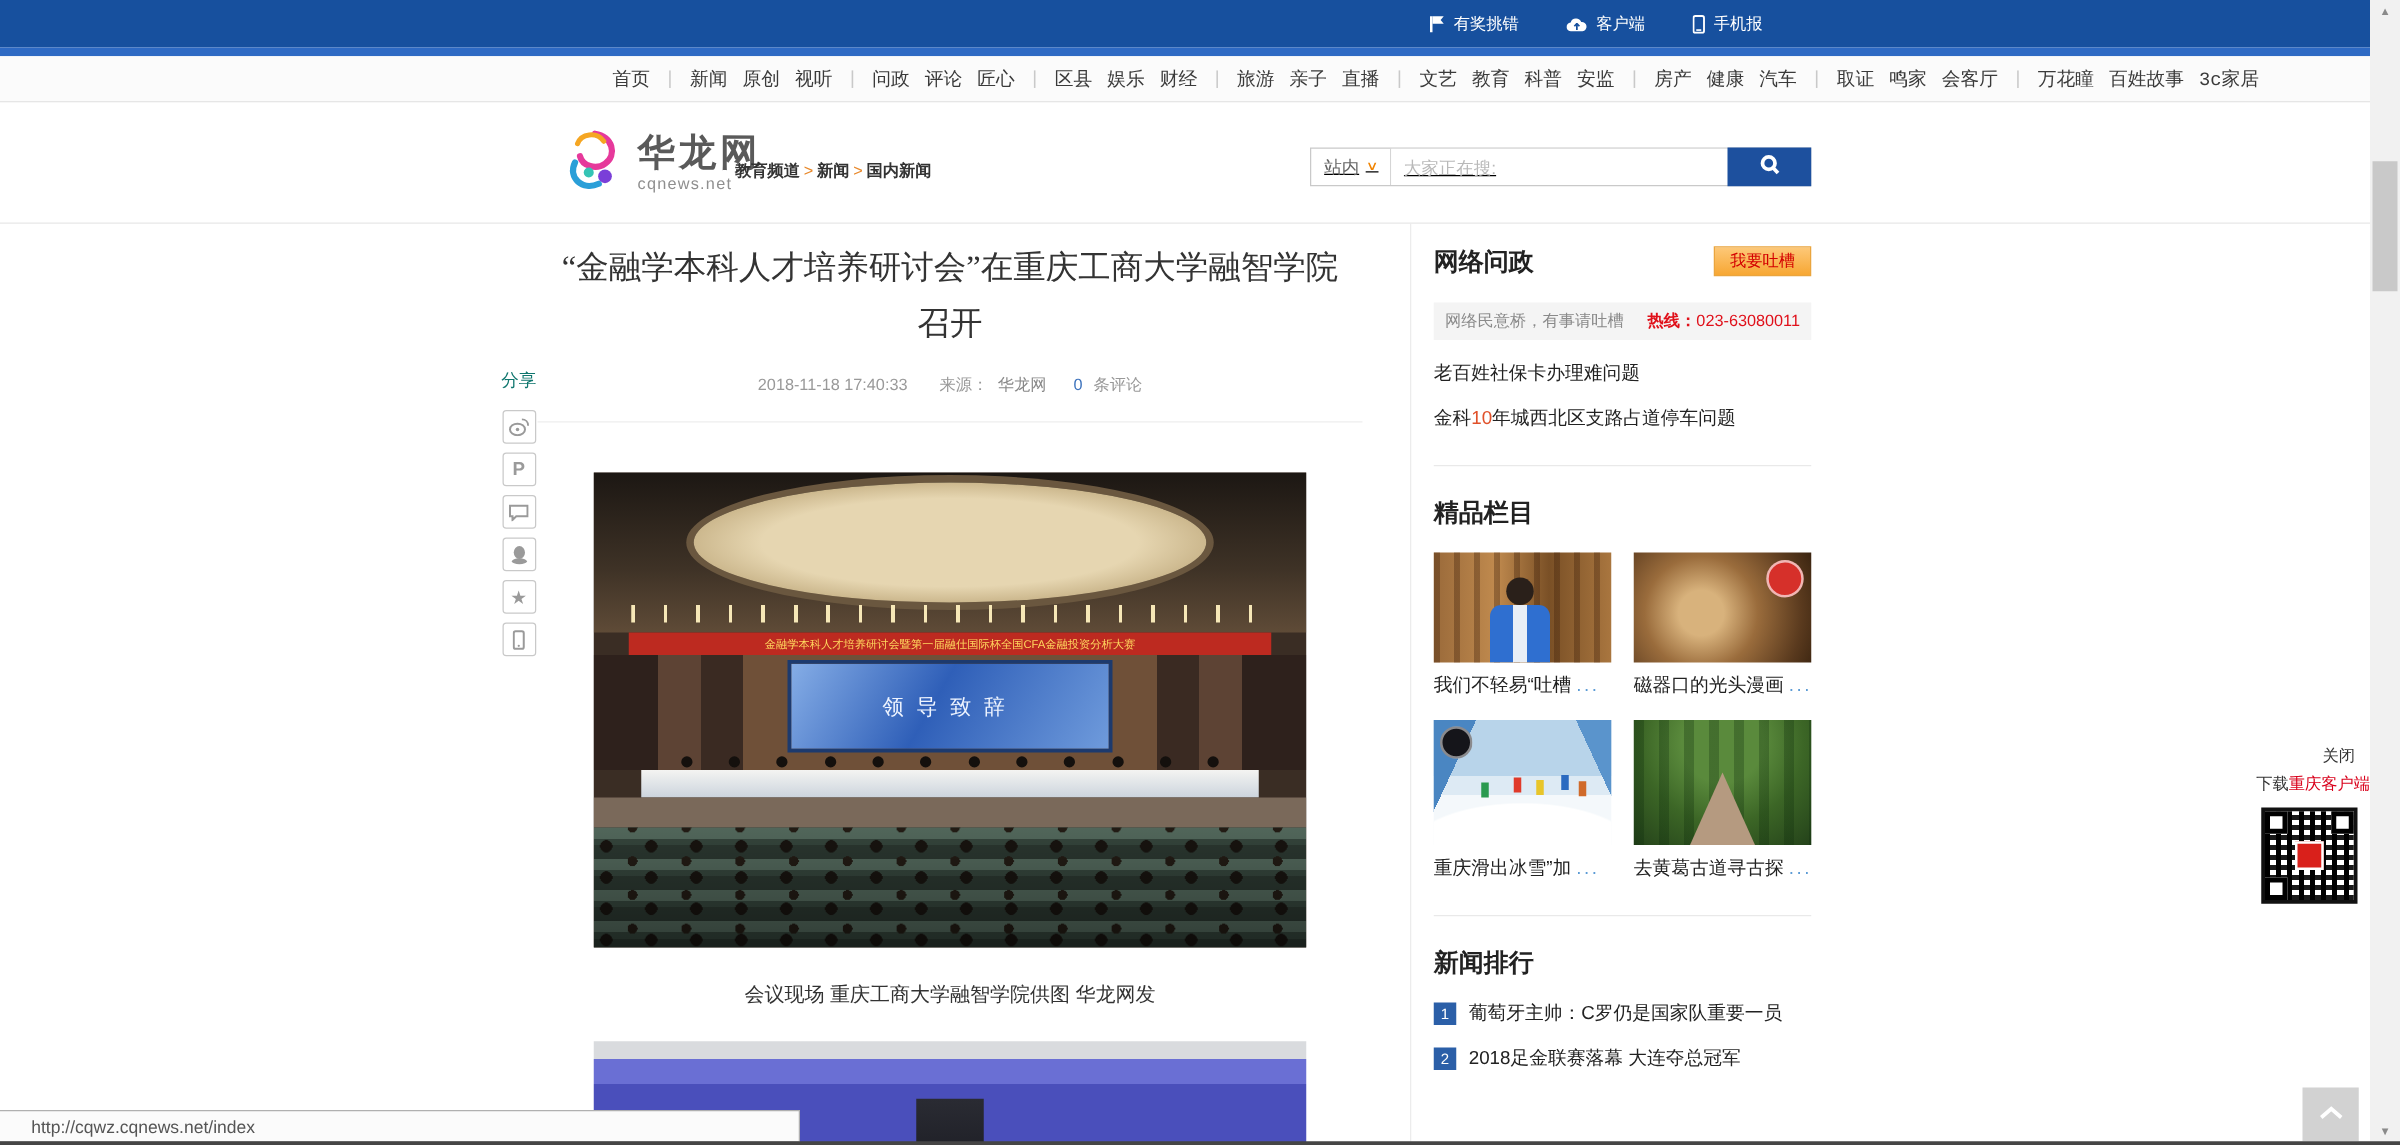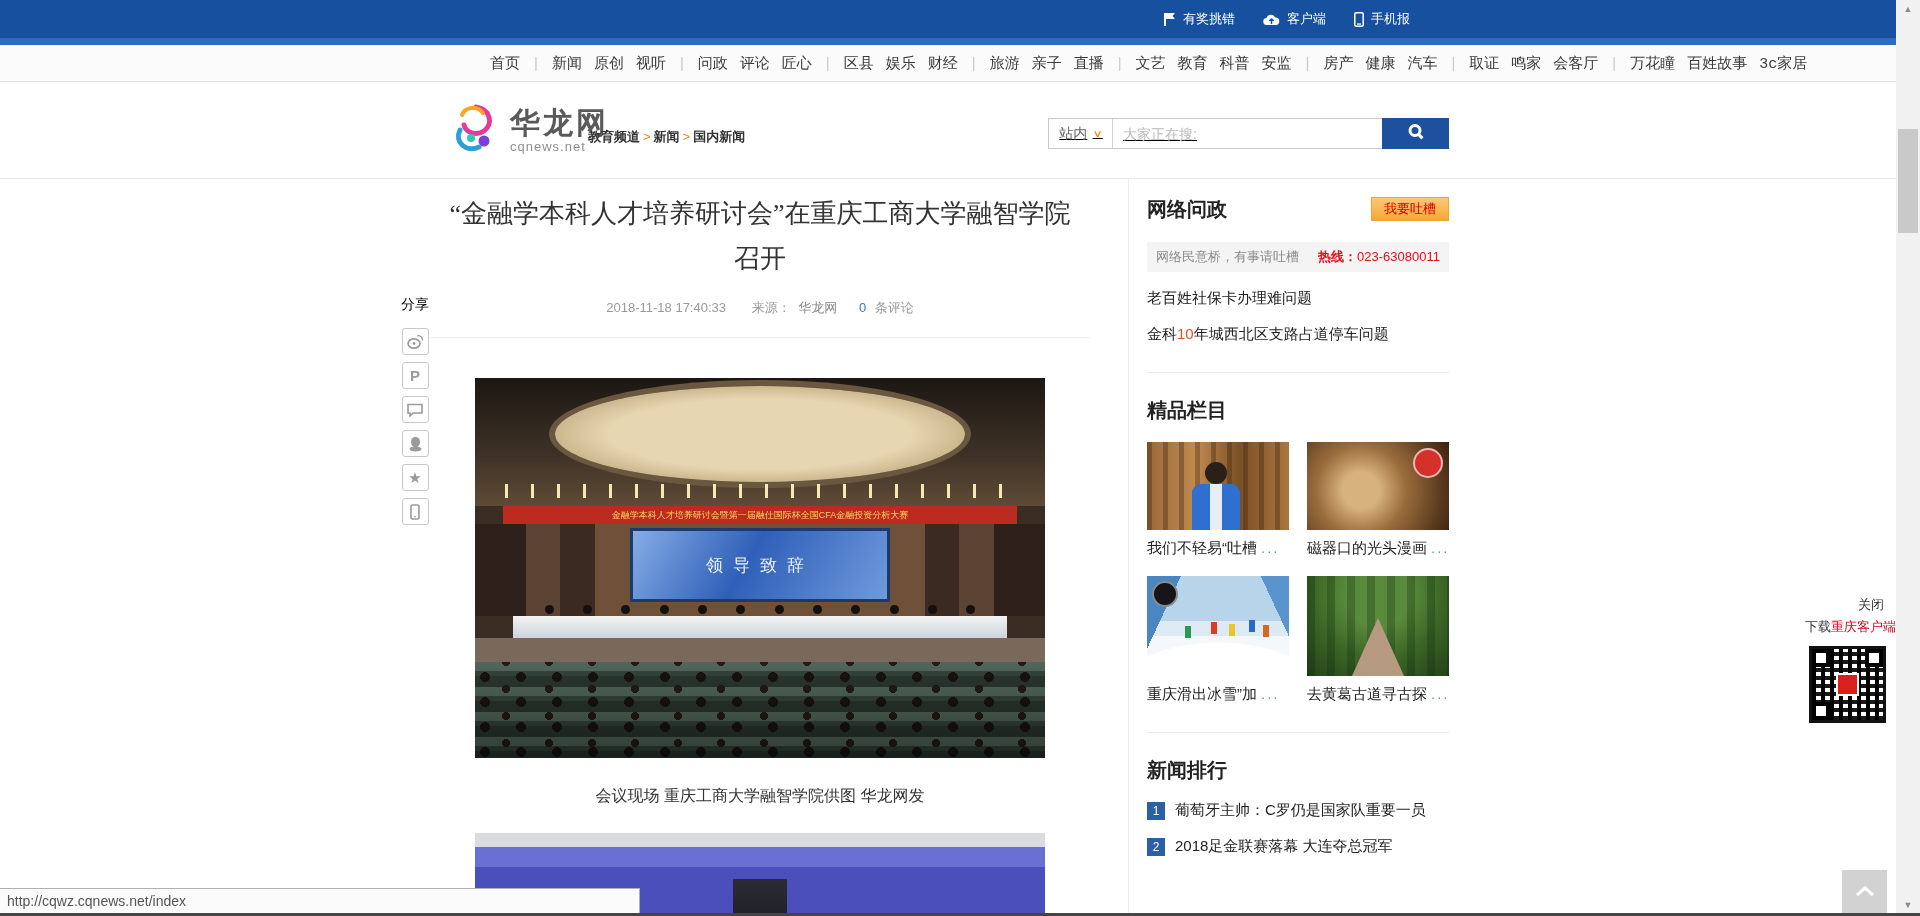--- a/index.html
+++ b/index.html
@@ -5,21 +5,21 @@
   * { box-sizing: border-box; }
   html,body { margin:0; padding:0; }
   body {
     width:1920px; height:916px; position:relative; overflow:hidden;
     background:#fff; font-family:"Liberation Sans","DejaVu Sans",sans-serif;
   }
   a { text-decoration:none; color:inherit; cursor:pointer; }
 
   
   .topbar { position:absolute; left:0; top:0; width:1896px; height:38px; background:#17509e; }
-  .topbar-links { position:absolute; right:486px; top:0; height:38px; display:flex; align-items:center; gap:28px; }
+  .topbar-links { position:absolute; right:486px; top:0; height:38px; display:flex; align-items:center; gap:38px; }
   .toplink { color:#fff; font-size:13px; display:flex; align-items:center; gap:7px; }
   .toplink svg { display:block; }
   .strip { position:absolute; left:0; top:38px; width:1896px; height:7px; background:#2e6ac4; }
 
   
   .navbar { position:absolute; left:0; top:45px; width:1896px; height:37px; background:#fbfbfb; border-bottom:1px solid #e0e0e0; }
   .nav-inner { position:absolute; left:484px; top:0; height:36px; display:flex; align-items:center; font-size:15px; color:#3a3a3a; }
   .nav-group { display:flex; }
   .nav-group .nav-item { margin:0 6px; white-space:nowrap;font-family:Liberation Mono, monospace; }
   .nav-group + .nav-group::before { content:"|"; color:#c9c9c9; margin:0 8px; }
@@ -75,21 +75,21 @@
       radial-gradient(circle 4px at 22px 16px,#221b14 98%,transparent) 9px 11px/43px 27px repeat,
       repeating-linear-gradient(180deg,#51665a 0 9px,#34443b 9px 14px,#2a362f 14px 25px); }
   .caption { margin-top:28px; font-size:16px; color:#333; }
 
   .photo2 { margin:26px auto 0; width:570px; height:130px; position:relative; overflow:hidden;
     background:linear-gradient(#d9dbde 0 14px,#6a6fd4 14px 34px,#4a4fbb 34px 75%,#383d9e); }
   .p2-podium { position:absolute; top:46px; left:258px; width:54px; height:80px; background:linear-gradient(#2a2b33,#16171d); }
 
   
   .share { position:absolute; left:399px; top:296px; width:32px; text-align:center; }
-  .share-label { font-size:14px; color:#000000; margin-bottom:14px; }
+  .share-label { font-size:14px; color:#0f766e; margin-bottom:14px; }
   .share-icon { width:27px; height:27px; border:1px solid #c9c9c9; background:#fff; border-radius:3px;
     margin:0 auto 7px; display:flex; align-items:center; justify-content:center; color:#9a9a9a;
     font-size:15px; cursor:pointer; }
 
   
   .sidebar { position:absolute; left:1147px; top:196px; width:302px; }
   .sb-title { font-size:20px; font-weight:bold; color:#222; }
   .wz-head { position:relative; height:28px; }
   .tucao-btn { position:absolute; right:0; top:1px; background:linear-gradient(#fdc878,#f7a733);
     border:1px solid #eaa53e; color:#d40000; font-size:13px; padding:2px 12px; cursor:pointer; }
@@ -150,21 +150,21 @@
     display:flex; align-items:center; justify-content:center; cursor:pointer; }
 
   
   .scrollbar { position:absolute; left:1896px; top:0; width:24px; height:916px; background:#f1f1f1; }
   .scroll-arrow { position:absolute; left:0; width:24px; text-align:center; font-size:9px; color:#8a8a8a; }
   .scroll-up { top:4px; } .scroll-down { bottom:6px; }
   .scroll-thumb { position:absolute; left:2px; top:129px; width:20px; height:104px; background:#c9c9c9; cursor:pointer; }
 
   
   .statusbar { position:absolute; left:0; top:888px; width:640px; height:26px; background:#fbfbfb;
-    border:1px solid #b0b0b0; border-left:none; display:flex; align-items:center; padding-left:7px;
+    border:1px solid #b0b0b0; border-left:none; display:flex; align-items:center; padding-left:25px;
     font-size:14px; color:#555; }
   .bottomline { position:absolute; left:0; top:913px; width:1920px; height:3px; background:#454545; }
 </style>
 </head>
 <body>
 
 <div class="topbar">
   <div class="topbar-links">
     <a class="toplink">
       <span>

